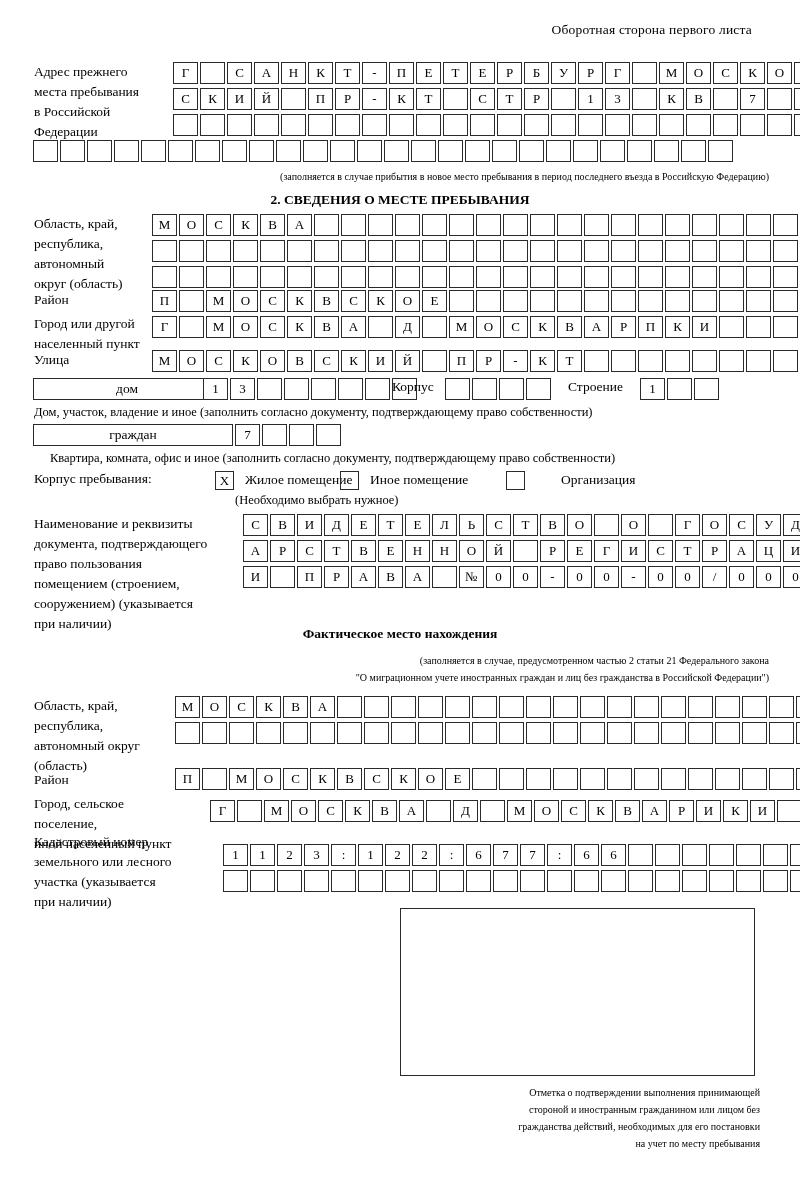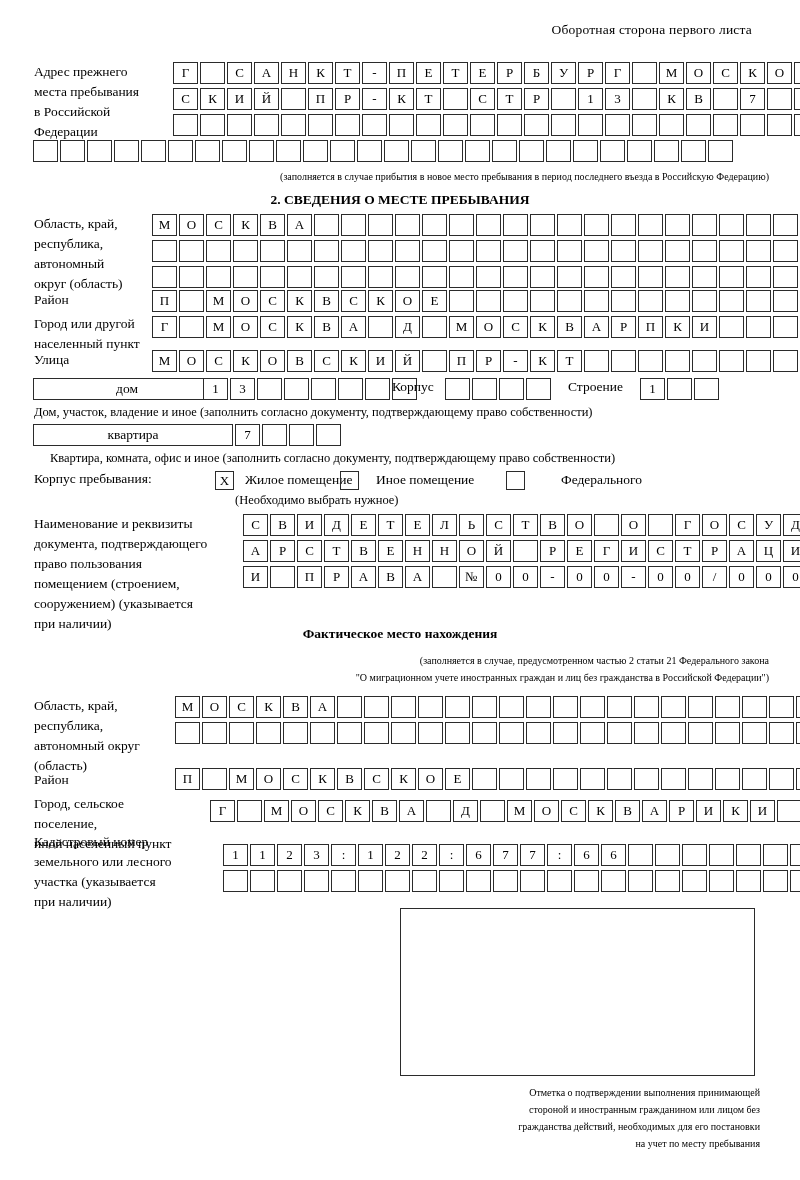--- a/index.html
+++ b/index.html
@@ -395,41 +395,41 @@
     </div>
   <div class="abs inline-lbl" style="left:568px; top:379px;">Строение</div>
   <div class="row" style="left:640px; top:378px;">
       <div class="cell">1</div>
       <div class="cell"></div>
       <div class="cell"></div>
     </div>
 
   <div class="abs lbl-sm" style="left:34px; top:404px;">Дом, участок, владение и иное (заполнить согласно документу, подтверждающему право собственности)</div>
 
-  <div class="abs boxwide" style="left:33px; top:424px; width:200px;">квартира</div>
+  <div class="abs boxwide" style="left:33px; top:424px; width:200px;">граждан</div>
   <div class="row" style="left:235px; top:424px;">
       <div class="cell">7</div>
       <div class="cell"></div>
       <div class="cell"></div>
       <div class="cell"></div>
     </div>
   <div class="abs lbl-sm" style="left:34px; top:450px;margin-left:16px;">Квартира, комната, офис и иное (заполнить согласно документу, подтверждающему право собственности)</div>
 
   <div class="abs inline-lbl" style="left:34px; top:471px;">Корпус пребывания:</div>
   <div class="abs" style="left:172px; top:470px;padding-left:43px;">
     <span class="chk">X</span>
     <span class="inline-lbl" style="margin-left:7px;">Жилое помещение</span>
   </div>
   <div class="abs" style="left:340px; top:470px;">
     <span class="chk"></span>
-    <span class="inline-lbl" style="margin-left:13px;font-family:Liberation Serif, serif;">Иное помещение</span>
+    <span class="inline-lbl" style="margin-left:7px;font-family:Liberation Serif, serif;">Иное помещение</span>
   </div>
   <div class="abs" style="left:506px; top:470px;">
     <span class="chk"></span>
-    <span class="inline-lbl" style="margin-left:32px;">Федерального</span>
+    <span class="inline-lbl" style="margin-left:32px;">Организация</span>
   </div>
   <div class="abs lbl-sm" style="left:235px; top:492px;">(Необходимо выбрать нужное)</div>
 
   <div class="abs lbl" style="left:34px; top:514px; width:210px;">Наименование и реквизиты
 документа, подтверждающего
 право пользования
 помещением (строением,
 сооружением) (указывается
 при наличии)</div>
   <div class="row" style="left:243px; top:514px;">

